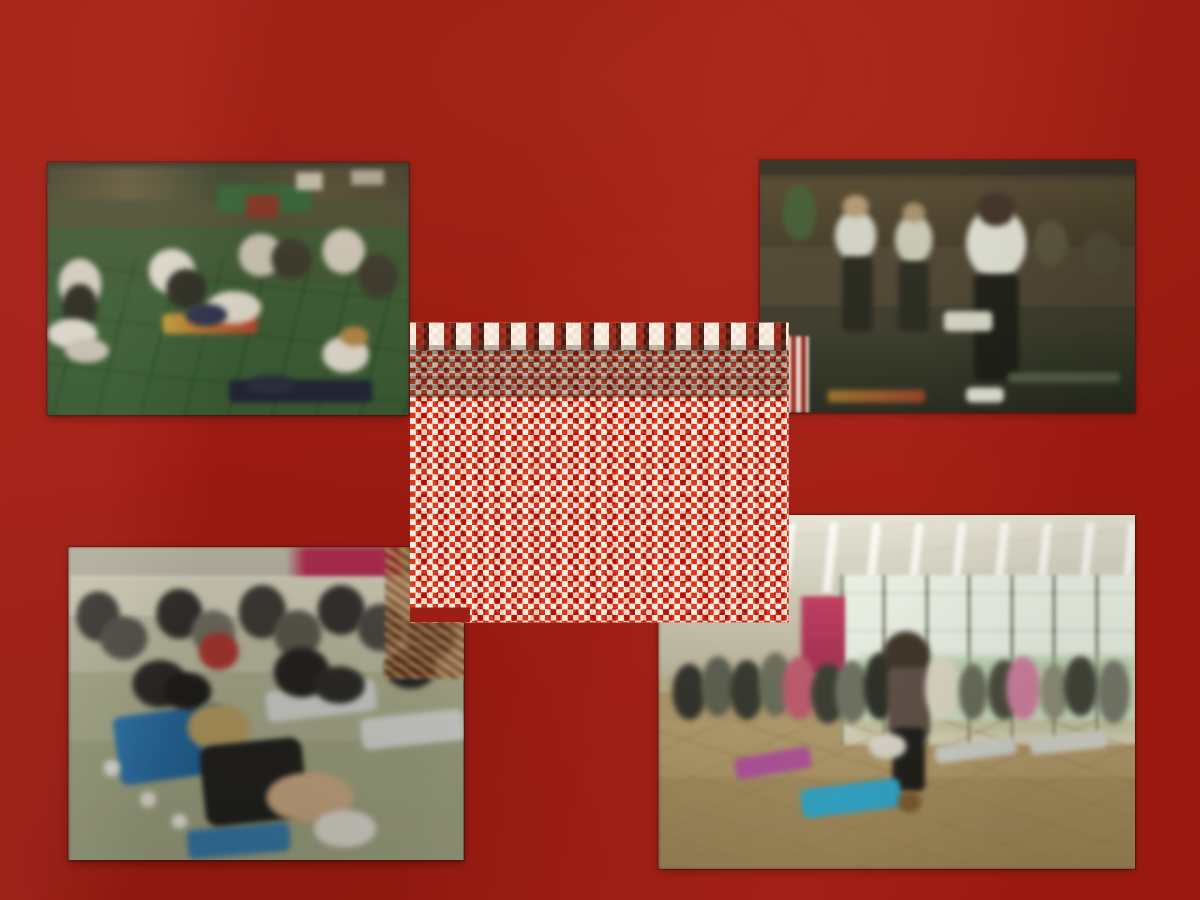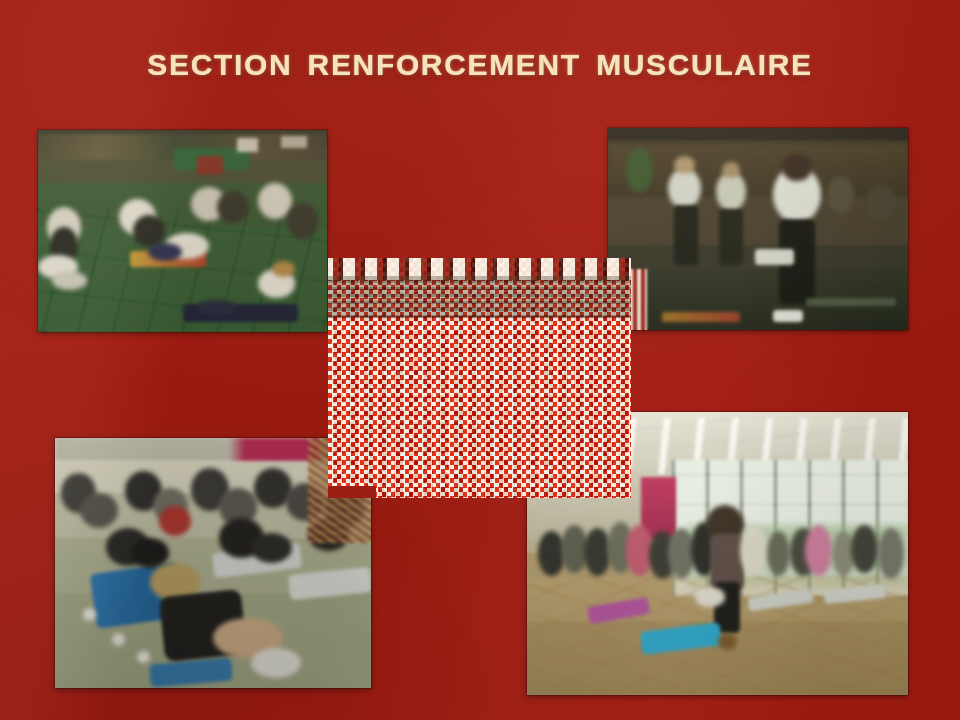--- a/index.html
+++ b/index.html
@@ -204,21 +204,20 @@
   #g-left { left: 328px; top: 418px; width: 50px; height: 80px; }
 
   
   #g-seam { left: 371px; top: 470px; width: 158px; height: 28px; }
 </style>
 </head>
 <body>
 
 <div id="slide" style="width: 960px; height: 720px; background: rgb(163, 28, 18);">
 
-  <div id="title" style="color: rgb(246, 226, 188);">SECTION RENFORCEMENT MUSCULAIRE</div>
 
   <div class="photo" id="p1" style="left: 38px; top: 130px; width: 289px; height: 202px;">
     <div class="scene">
       <div class="floorgrid"></div>
 
       <div class="bar" style="left:0;top:2%;width:100%;height:13%;background:linear-gradient(90deg,#4b4a33,#6a5f3e 22%,#3f4a30 48%,#5a5238 76%,#4a4632);opacity:.9;"></div>
       <div class="bar" style="left:47%;top:9%;width:26%;height:11%;background:#2f6b3a;opacity:.85;"></div>
       <div class="bar" style="left:55%;top:13%;width:9%;height:9%;background:#9c2a22;opacity:.8;"></div>
       <div class="bar" style="left:69%;top:4%;width:7%;height:7%;background:#ded8c4;opacity:.85;"></div>
       <div class="bar" style="left:84%;top:3%;width:9%;height:6%;background:#cfc7b2;opacity:.8;"></div>

